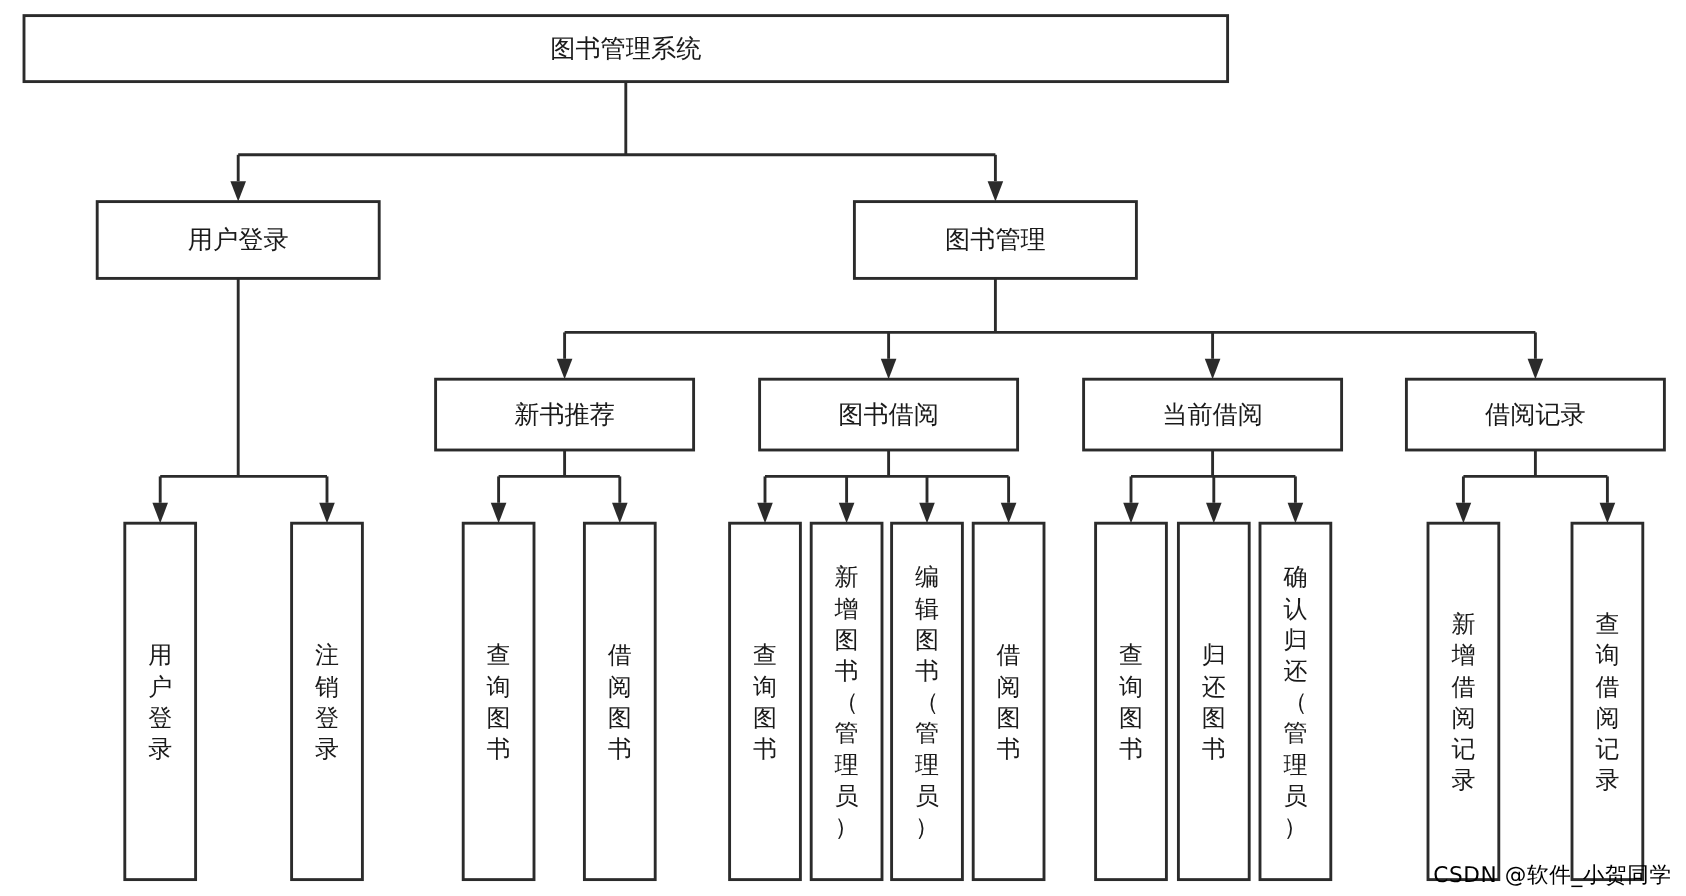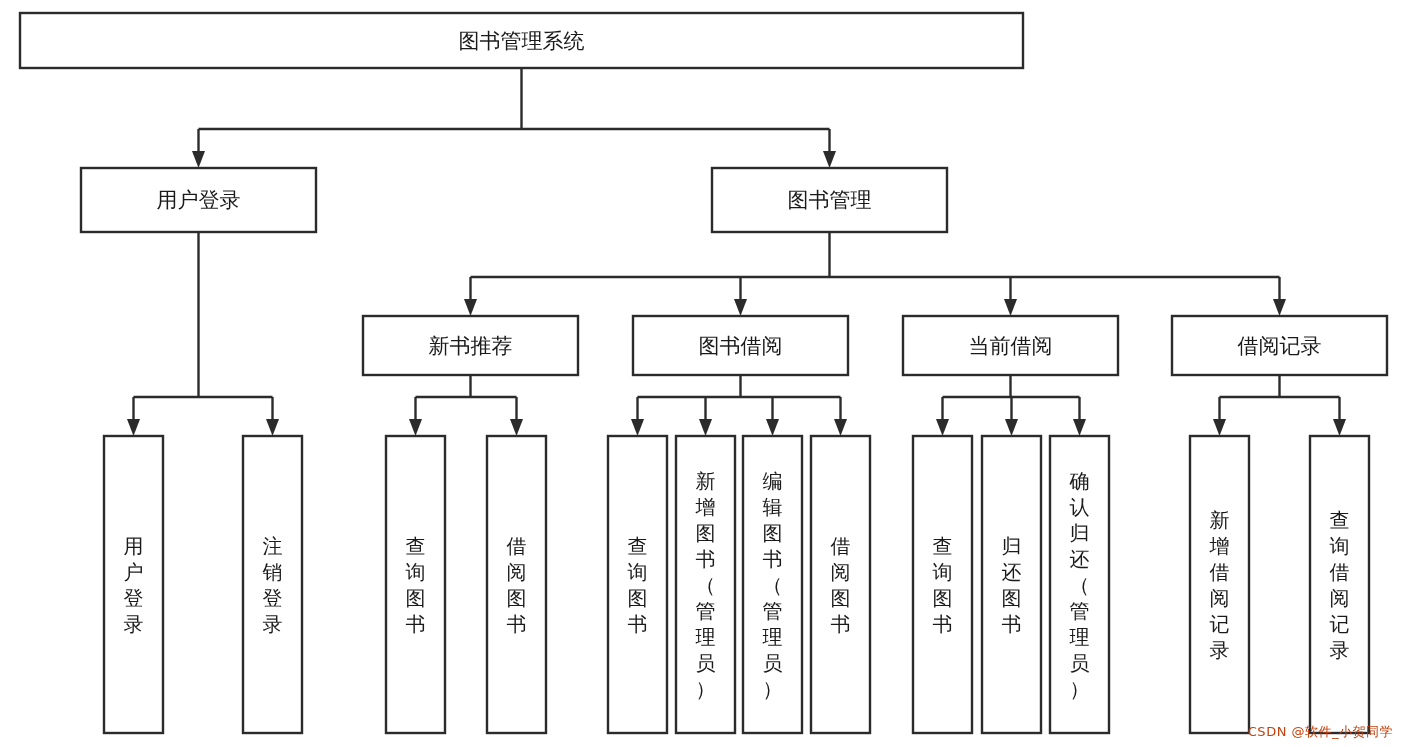--- a/index.html
+++ b/index.html
@@ -53,22 +53,22 @@
   }
   .arrow-head {
     fill: #2b2b2b;
     stroke: none;
   }
   .watermark-text {
     position: absolute;
     right: 12px;
     bottom: 6px;
     font-family: "DejaVu Sans", "Liberation Sans", sans-serif;
-    font-size: 13px;
-    color: #c2410c;
+    font-size: 18px;
+    color: #000000;
     white-space: nowrap;
     letter-spacing: 0.5px;
     user-select: none;
   }
 </style>
 </head>
 <body>
 
 <div id="diagram-root">
   <svg class="diagram-canvas" id="diagram-canvas" viewBox="0 0 1405 747" xmlns="http://www.w3.org/2000/svg">

